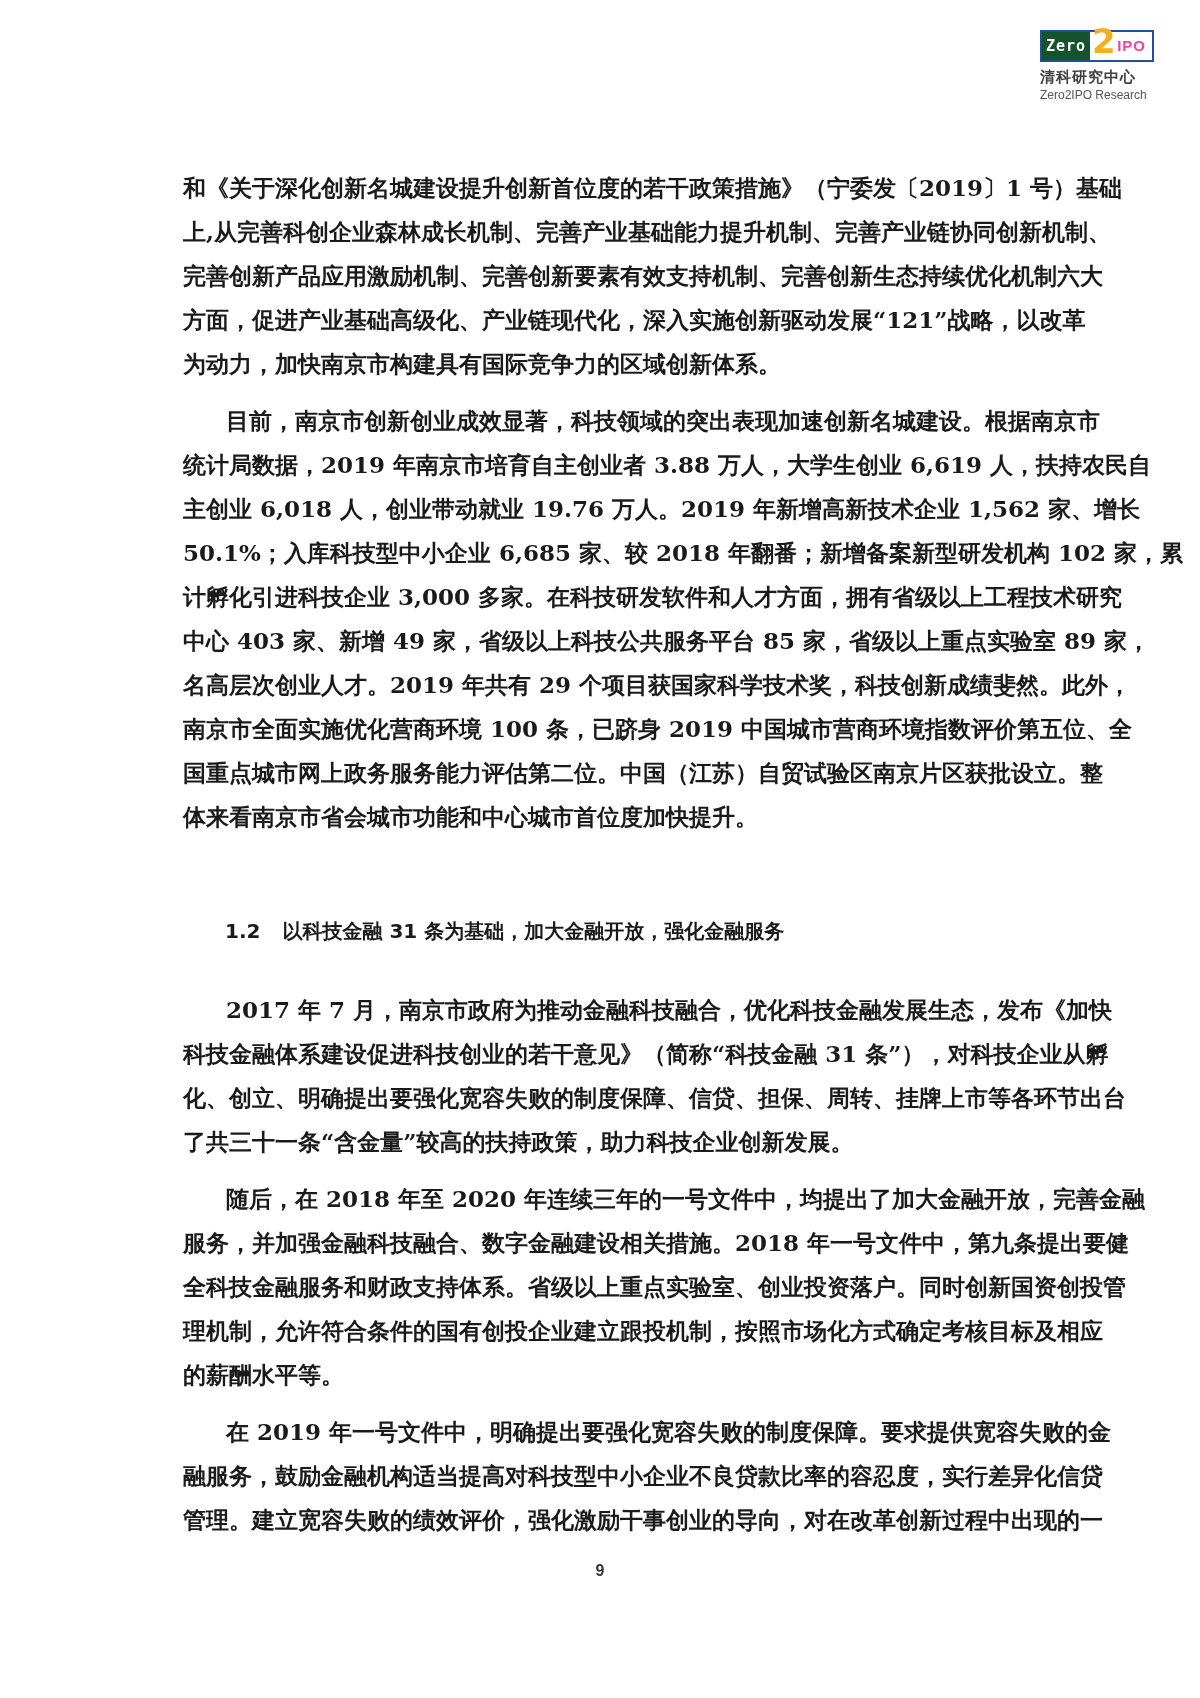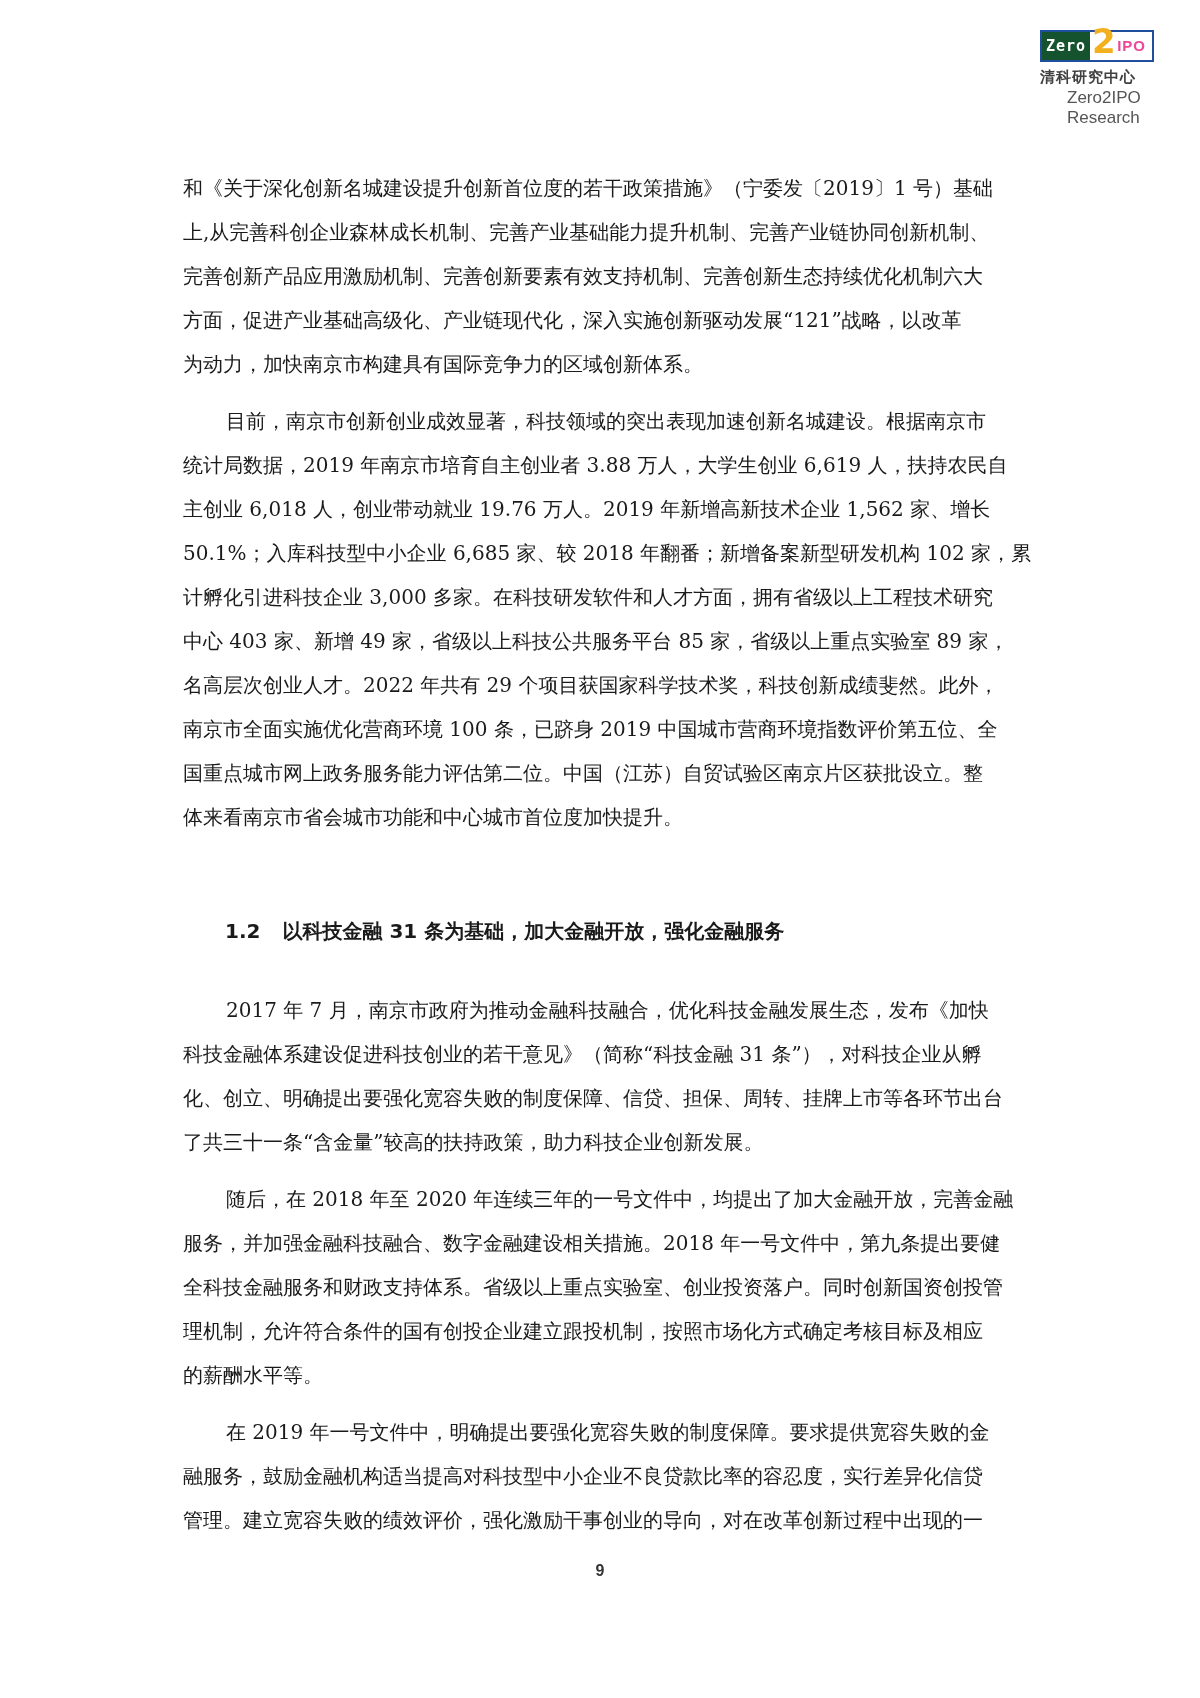--- a/index.html
+++ b/index.html
@@ -9,23 +9,23 @@
     .logo-box { position: relative; width: 110px; height: 28px; border: 2px solid #1f4e9c;
                 background: #fff; display: flex; align-items: stretch; }
     .logo-zero { background: #14532d; color: #fff; font-family: "DejaVu Sans Mono", monospace;
                  font-weight: bold; font-size: 15px; line-height: 28px; padding: 0 4px; letter-spacing: 1px; }
     .logo-two { position: absolute; left: 50px; top: -8px; color: #f2b01e; font-family: "DejaVu Sans", sans-serif;
                 font-weight: bold; font-size: 34px; line-height: 34px; }
     .logo-ipo { margin-left: auto; color: #ec4899; font-family: Liberation Sans, sans-serif; font-weight: bold;
                 font-size: 15px; line-height: 28px; padding-right: 6px; letter-spacing: 1px; }
     .logo-cn { color: #404040; font-family: "DejaVu Sans", sans-serif; font-weight: bold; font-size: 15px;
                margin-top: 6px; letter-spacing: 1px; }
-    .logo-en { color: #555; font-family: "Liberation Sans", sans-serif; font-size: 17px; margin-top: 1px; margin-left: 27px; }
+    .logo-en { color: #555; font-family: "Liberation Sans", sans-serif; font-size: 12px; margin-top: 1px; }
     .content { position: absolute; left: 183px; top: 166px; width: 840px; }
-    .line { font-size: 20px; line-height: 44px; white-space: nowrap; text-align: justify; }
+    .line { font-size: 23px; line-height: 44px; white-space: nowrap; text-align: justify; font-weight: bold; }
     .indent { padding-left: 43px; }
     .para { margin-bottom: 13px; }
     .heading { position: absolute; left: 225px; top: 918px; font-family: "DejaVu Sans", sans-serif;
                font-weight: bold; font-size: 20px; white-space: nowrap; }
     .heading .num { margin-right: 22px; }
     .page-number { position: absolute; left: 0; width: 1200px; top: 1562px; text-align: center;
                    font-family: "Liberation Sans", sans-serif; font-weight: bold; font-size: 16px; color: #333; }
   </style>
 </head>
 <body>
@@ -48,21 +48,21 @@
     <div class="line">方面，促进产业基础高级化、产业链现代化，深入实施创新驱动发展“121”战略，以改革</div>
     <div class="line">为动力，加快南京市构建具有国际竞争力的区域创新体系。</div>
   </div>
   <div class="para">
     <div class="line indent">目前，南京市创新创业成效显著，科技领域的突出表现加速创新名城建设。根据南京市</div>
     <div class="line">统计局数据，2019 年南京市培育自主创业者 3.88 万人，大学生创业 6,619 人，扶持农民自</div>
     <div class="line">主创业 6,018 人，创业带动就业 19.76 万人。2019 年新增高新技术企业 1,562 家、增长</div>
     <div class="line">50.1%；入库科技型中小企业 6,685 家、较 2018 年翻番；新增备案新型研发机构 102 家，累</div>
     <div class="line">计孵化引进科技企业 3,000 多家。在科技研发软件和人才方面，拥有省级以上工程技术研究</div>
     <div class="line">中心 403 家、新增 49 家，省级以上科技公共服务平台 85 家，省级以上重点实验室 89 家，</div>
-    <div class="line">名高层次创业人才。2022 年共有 29 个项目获国家科学技术奖，科技创新成绩斐然。此外，</div>
+    <div class="line">名高层次创业人才。2019 年共有 29 个项目获国家科学技术奖，科技创新成绩斐然。此外，</div>
     <div class="line">南京市全面实施优化营商环境 100 条，已跻身 2019 中国城市营商环境指数评价第五位、全</div>
     <div class="line">国重点城市网上政务服务能力评估第二位。中国（江苏）自贸试验区南京片区获批设立。整</div>
     <div class="line">体来看南京市省会城市功能和中心城市首位度加快提升。</div>
   </div>
 </div>
 
 <div class="heading">
   <span class="num">1.2</span><span>以科技金融 31 条为基础，加大金融开放，强化金融服务</span>
 </div>
 

